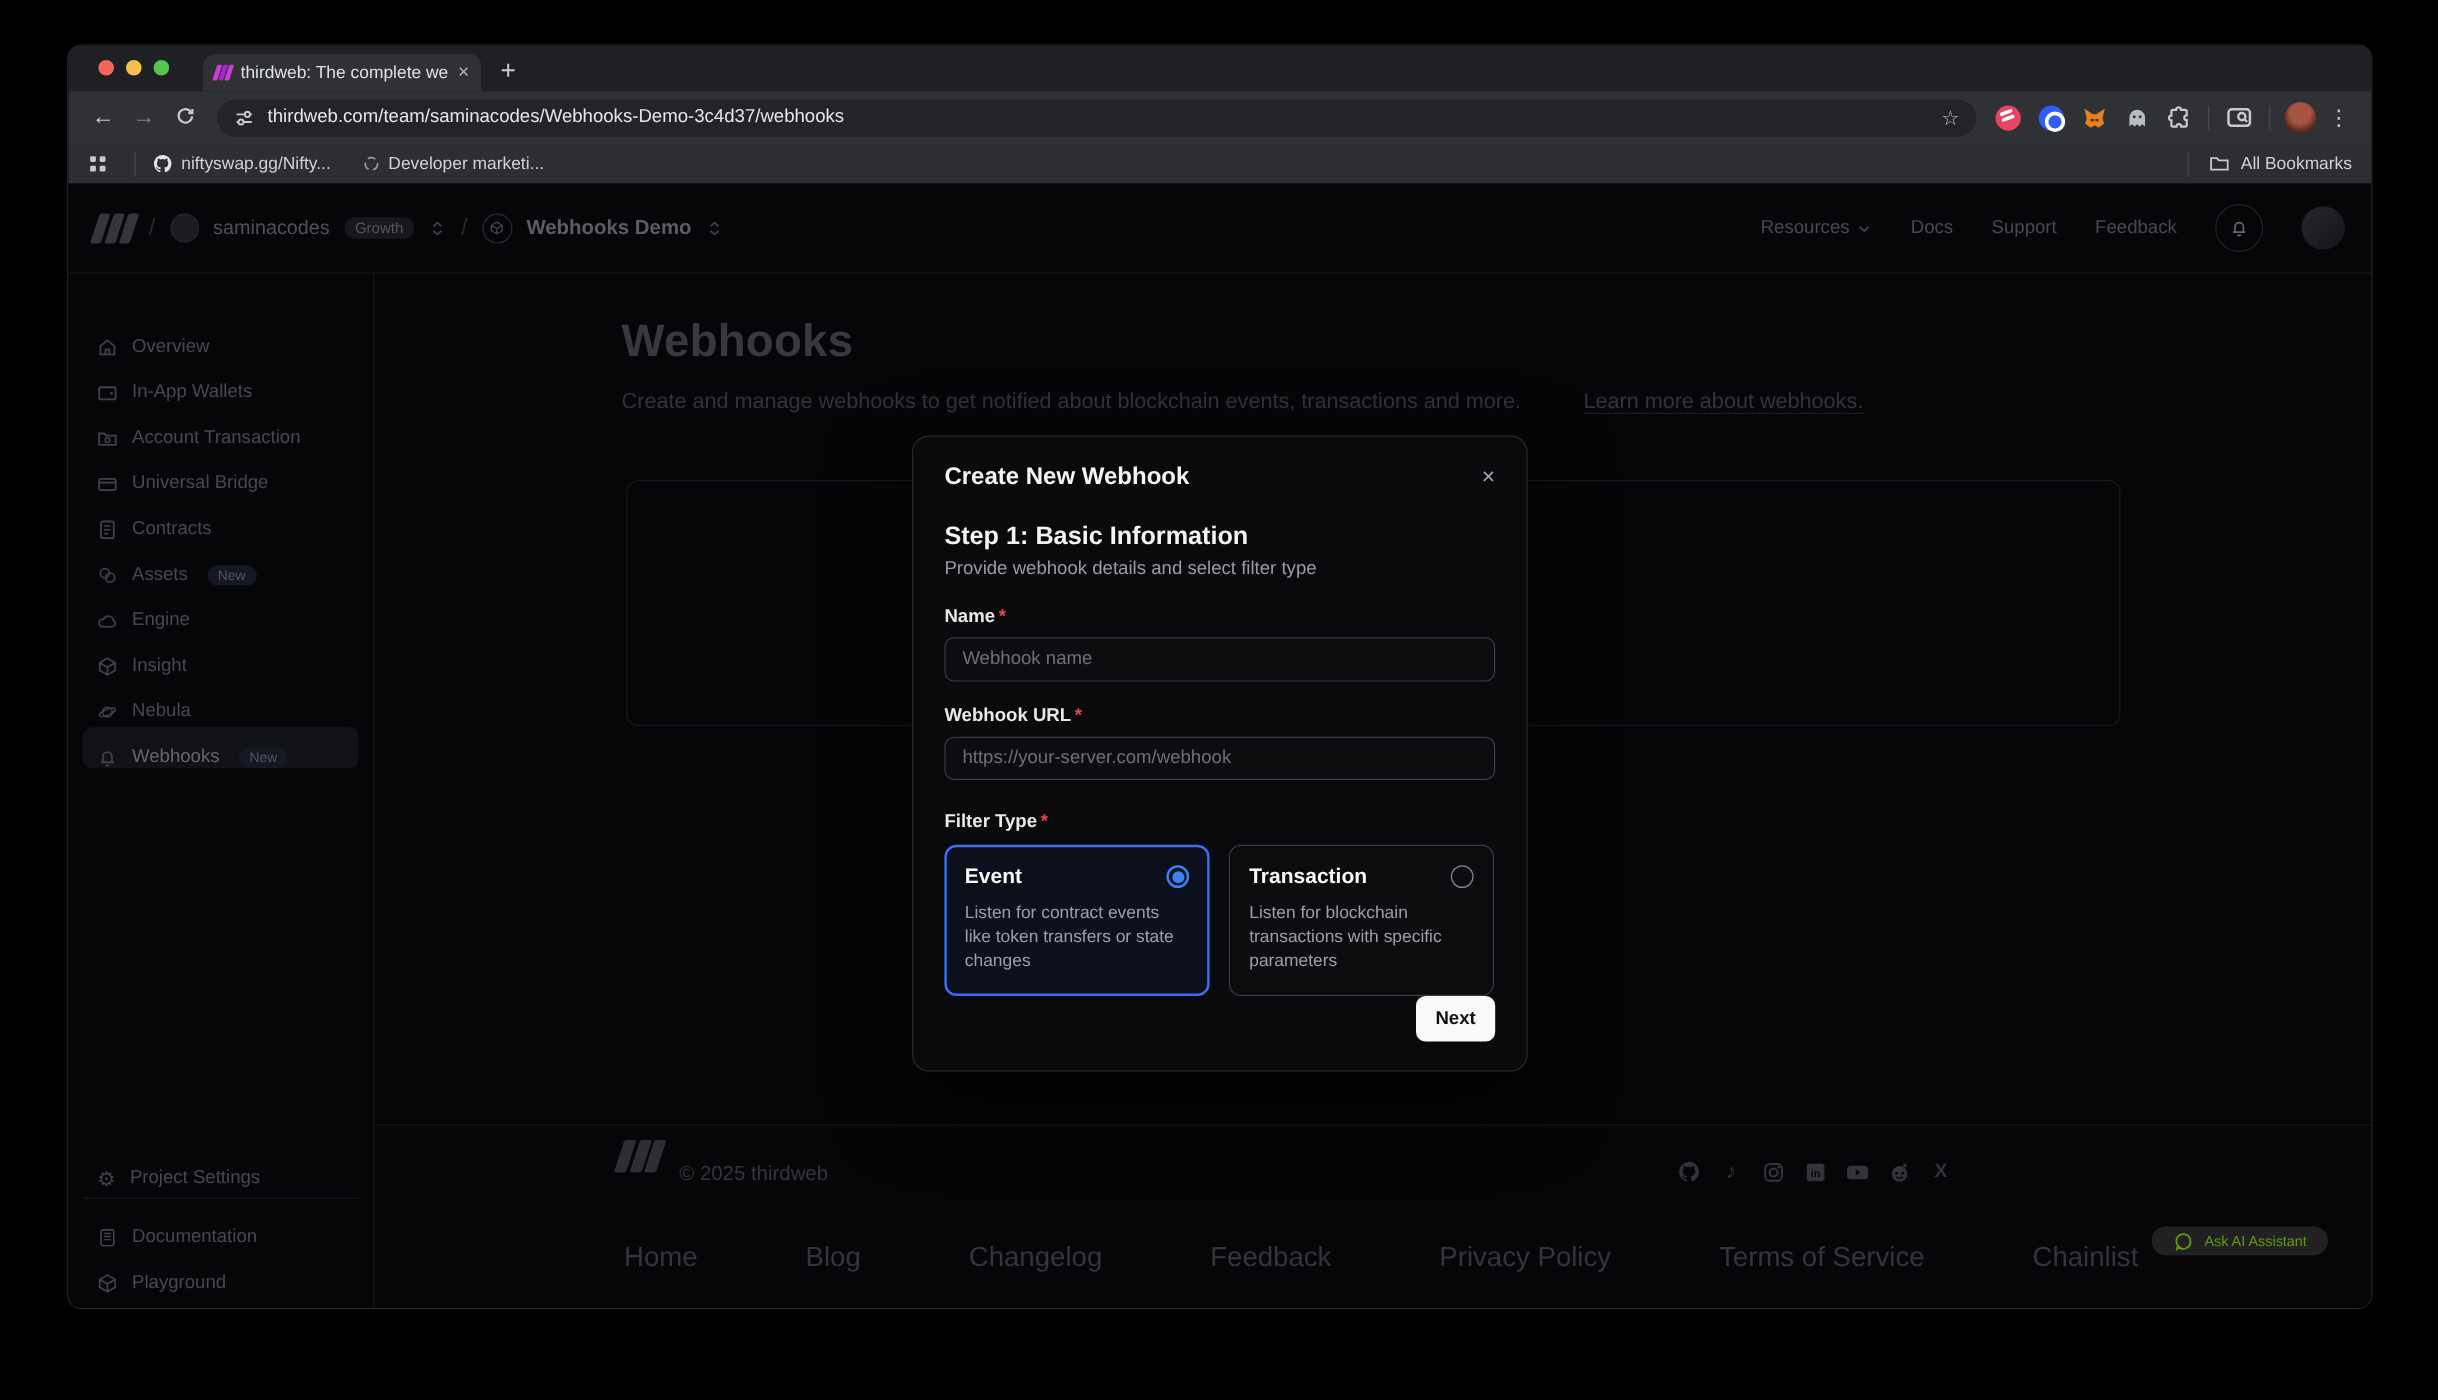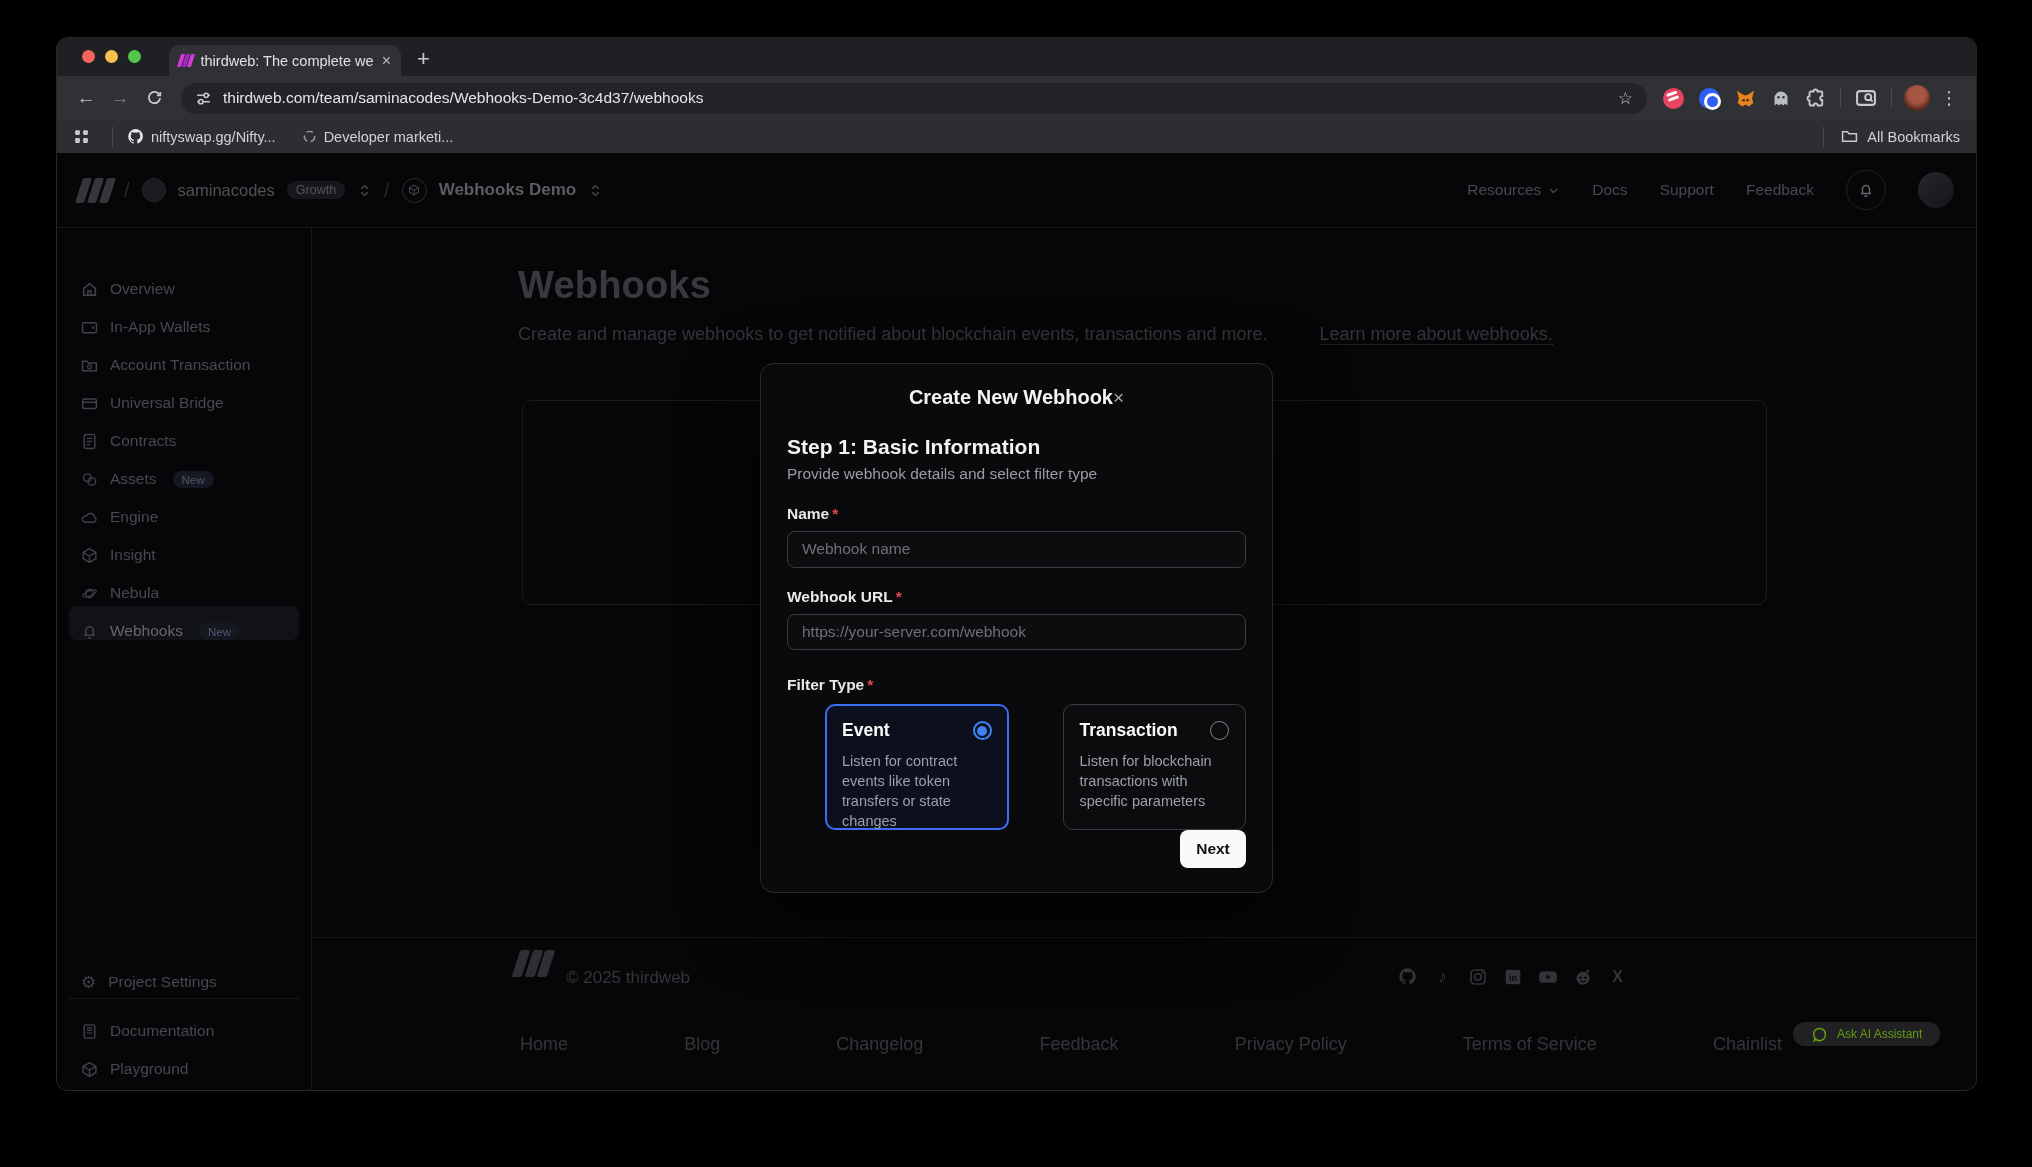--- a/index.html
+++ b/index.html
@@ -82,41 +82,41 @@
   .page-sub { position:absolute; left:206px; top:96px; font-size:18px; color:#45464c; }
   .page-sub a { color:#45464c; text-decoration:none; border-bottom:1px dotted #45464c;margin-left:47px; }
   .empty-card { position:absolute; left:210px; top:172px; width:1245px; height:205px; border:1px solid #222327; border-radius:10px; }
   .footer-sep { position:absolute; left:0; right:0; top:709px; border-top:1px solid #1e1f23; }
   .f-logo { position:absolute; left:204px; top:722px; display:flex; gap:2.5px; transform:skewX(-18deg); }
   .f-logo i { display:block; width:10px; height:27px; border-radius:2px; background:#3e3f45; }
   .f-copy { position:absolute; left:254px; top:740px; font-size:17px; color:#46474d; }
   .social { position:absolute; left:1085px; top:738px; display:flex; gap:14px; align-items:center; color:#45464b; }
   .social .sic { width:21px; height:21px; display:flex; align-items:center; justify-content:center; font-size:17px; }
   .f-links { position:absolute; left:208px; top:806px; width:1262px; display:flex; justify-content:space-between; }
-  .f-links span { font-size:18px; color:#46474d;text-align:center; }
+  .f-links span { font-size:23px; color:#46474d;text-align:center; }
   .ai-btn { position:absolute; left:1481px; top:794px; height:24px; padding:0 18px; border-radius:999px;
     background:#2c2d31; color:#84cc16; font-size:12px; display:flex; align-items:center; gap:9px; }
 
   
   .modal { position:absolute; left:703px; top:210px; width:513px; height:530px; z-index:50;
     background:#0a0a0c; border:1px solid #2a2a2e; border-radius:14px; padding:22px 26px 24px;
     box-shadow:0 24px 70px rgba(0,0,0,.75); display:flex; flex-direction:column; }
-  .m-titlerow { display:flex; align-items:center; justify-content:center; margin-bottom:26px; }
+  .m-titlerow { display:flex; align-items:center; justify-content:space-between; margin-bottom:26px; }
   .m-title { font-size:20px; font-weight:600; color:#f4f4f5; }
   .m-close { font-size:19px; color:#a7a9ae; line-height:1; }
   .m-step { font-size:21px; font-weight:700; color:#f4f4f5; margin-bottom:6px; }
   .m-stepsub { font-size:15.5px; color:#9b9ca3; margin-bottom:22px; }
   .m-label { font-size:15.5px; font-weight:600; color:#e9e9eb; margin-bottom:8px; }
   .req { color:#e5484d; margin-left:3px; }
   .m-input { width:100%; height:38px; background:#0d0d10; border:1px solid #3b3b41; border-radius:8px;
     padding:0 14px; font-size:15.5px; color:#e9e9eb; font-family:"Liberation Sans", sans-serif; outline:none; }
   .m-input::placeholder { color:#6f7077; }
   .mb20 { margin-bottom:20px; } .mb26 { margin-bottom:26px; } .mb10 { margin-bottom:10px; }
   .cards { display:flex; gap:16px; }
-  .fcard { width:199px; height:126px; border-radius:10px; padding:15px 16px; border:1px solid #3a3a40; background:#0c0c0f;margin-left:38px; }
+  .fcard { width:221px; height:126px; border-radius:10px; padding:15px 16px; border:1px solid #3a3a40; background:#0c0c0f; }
   .fcard.selected { border:2px solid #3b6ff6; background:#0c101d; padding:14px 15px; }
   .fcard-top { display:flex; align-items:center; justify-content:space-between; margin-bottom:10px; }
   .fcard-title { font-size:17.5px; font-weight:600; color:#fafafa; }
   .radio { width:19px; height:19px; border-radius:50%; border:1.5px solid #85868d; }
   .radio.on { border:2px solid #3b82f6; position:relative; }
   .radio.on::after { content:""; position:absolute; left:2.5px; top:2.5px; width:10px; height:10px; border-radius:50%; background:#3b82f6; }
   .fcard-desc { font-size:14.5px; color:#9ba0a8; line-height:1.38; }
   .m-footer { margin-top:auto; display:flex; justify-content:flex-end; }
   .next-btn { width:66px; height:38px; background:#fafafa; color:#111; border:none; border-radius:8px;
     font-size:15.5px; font-weight:600; font-family:"Liberation Sans", sans-serif; }

